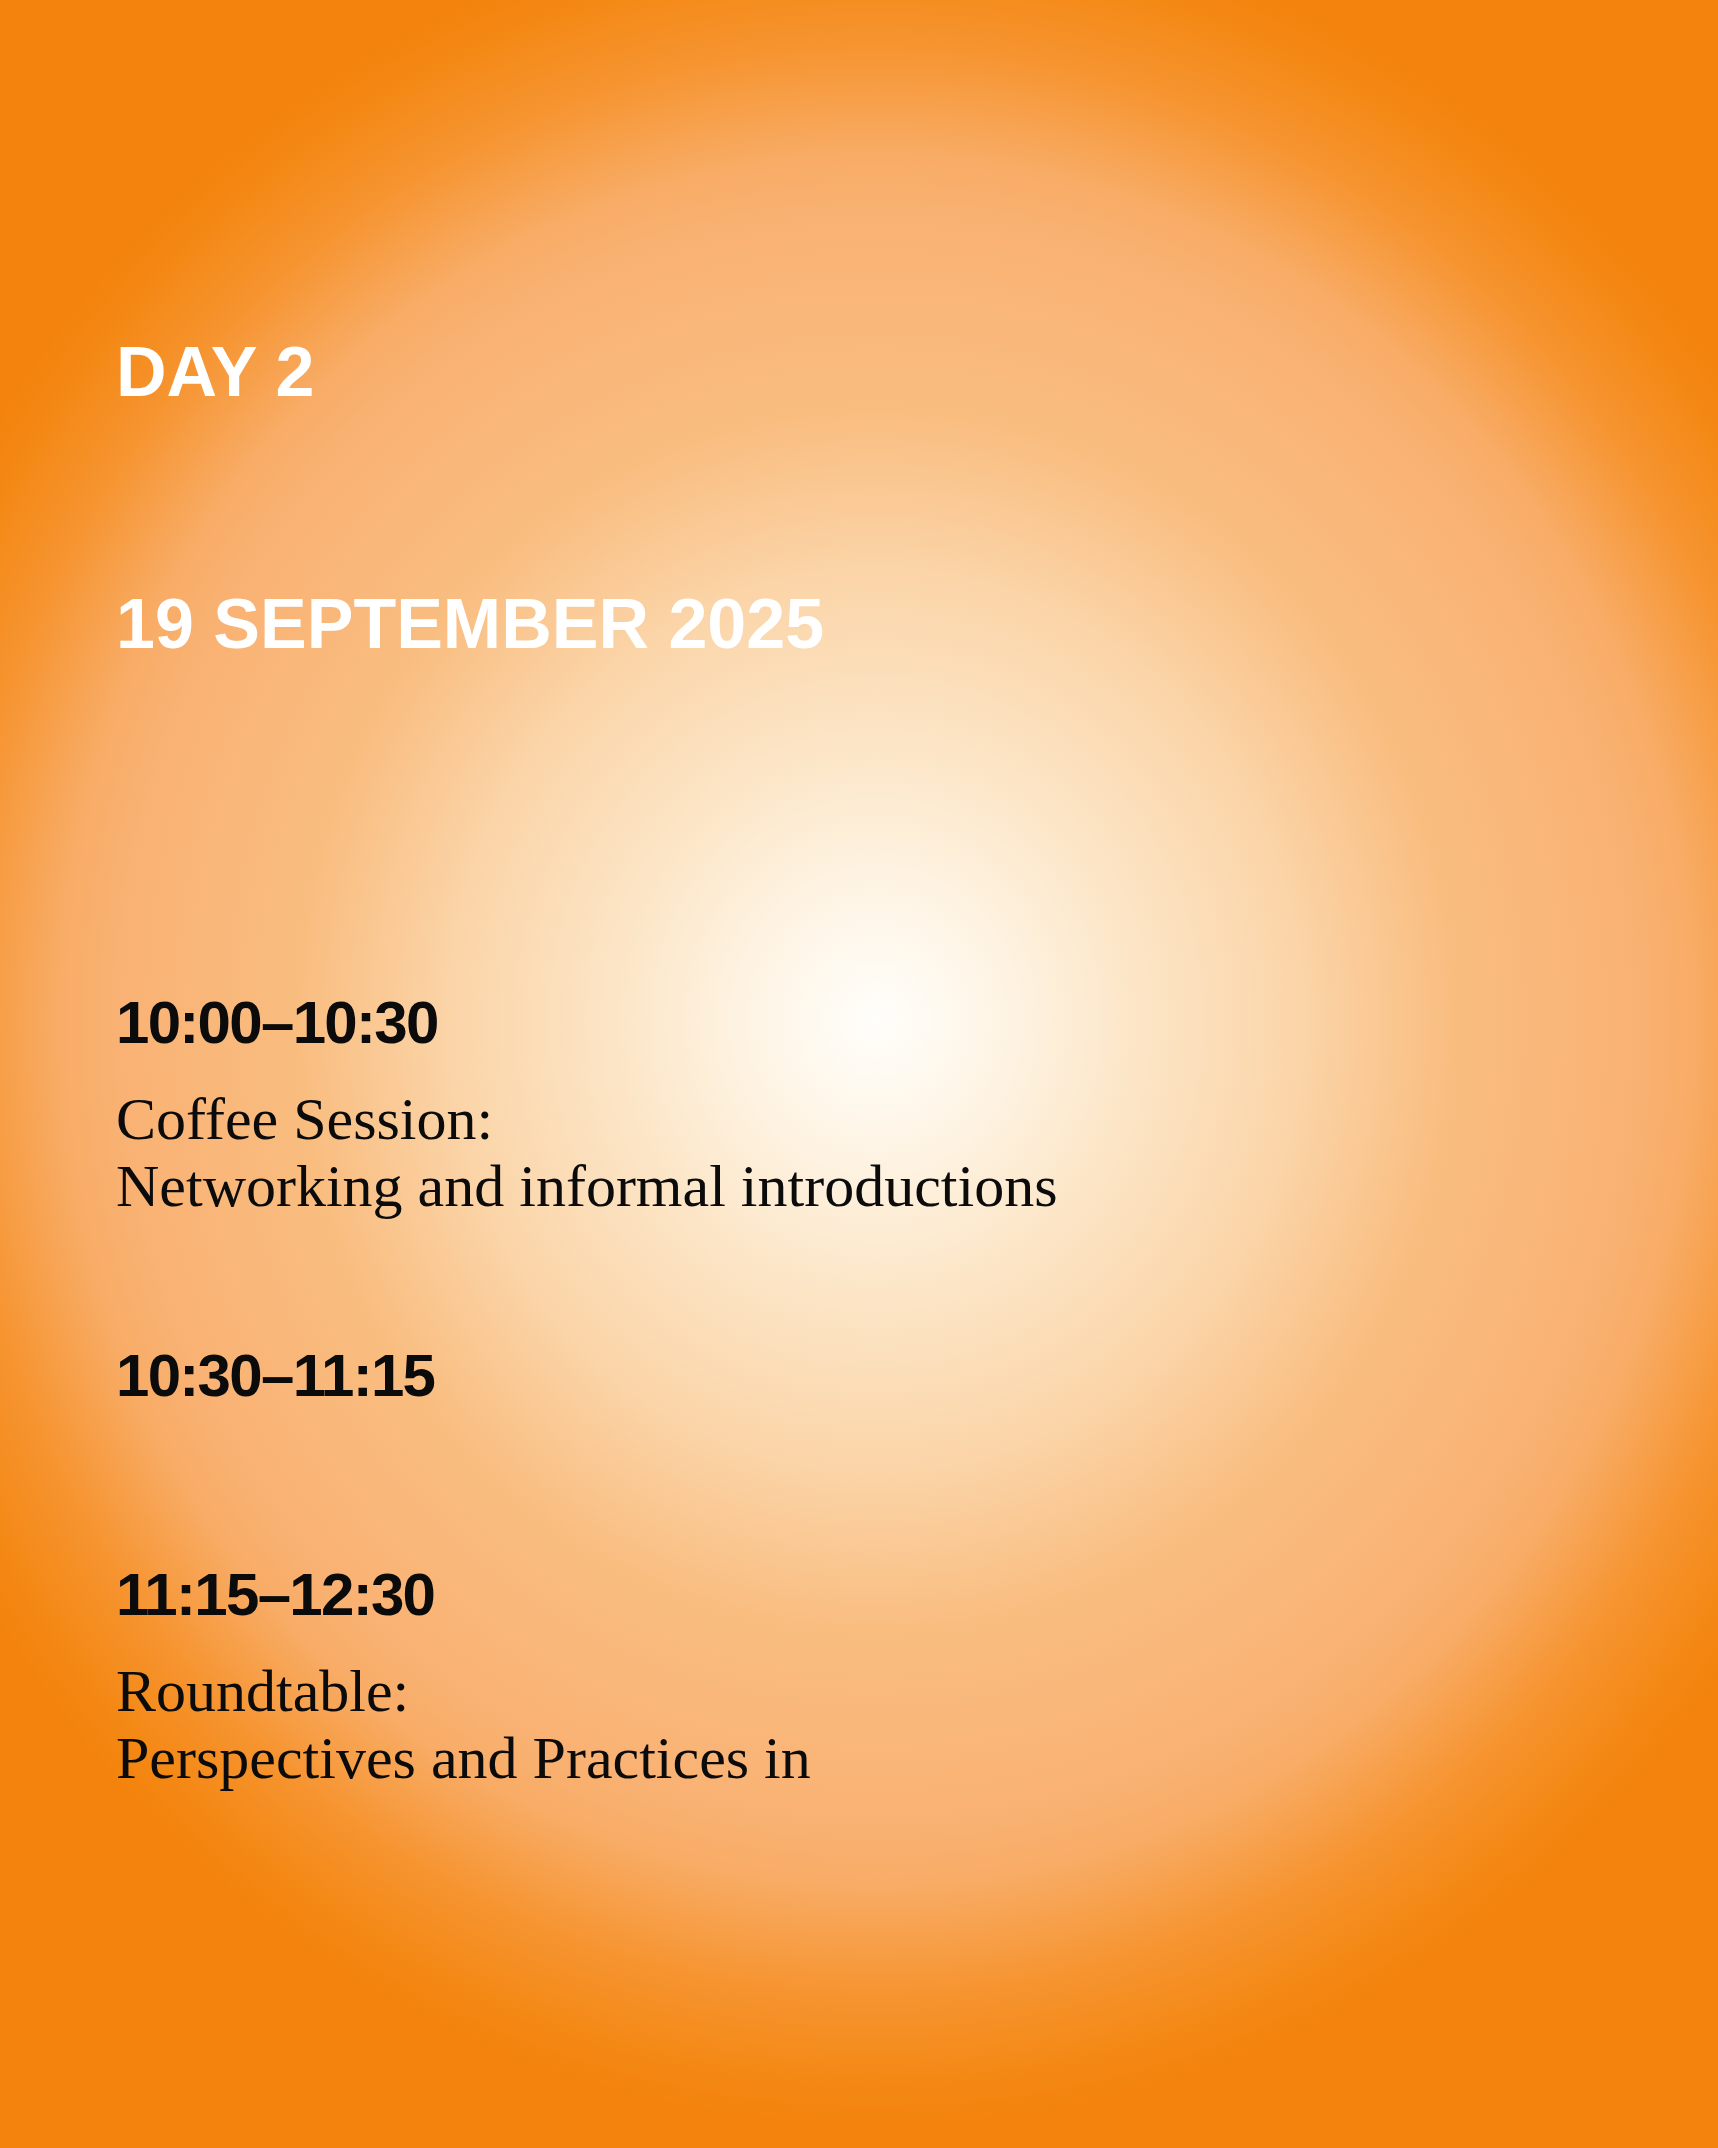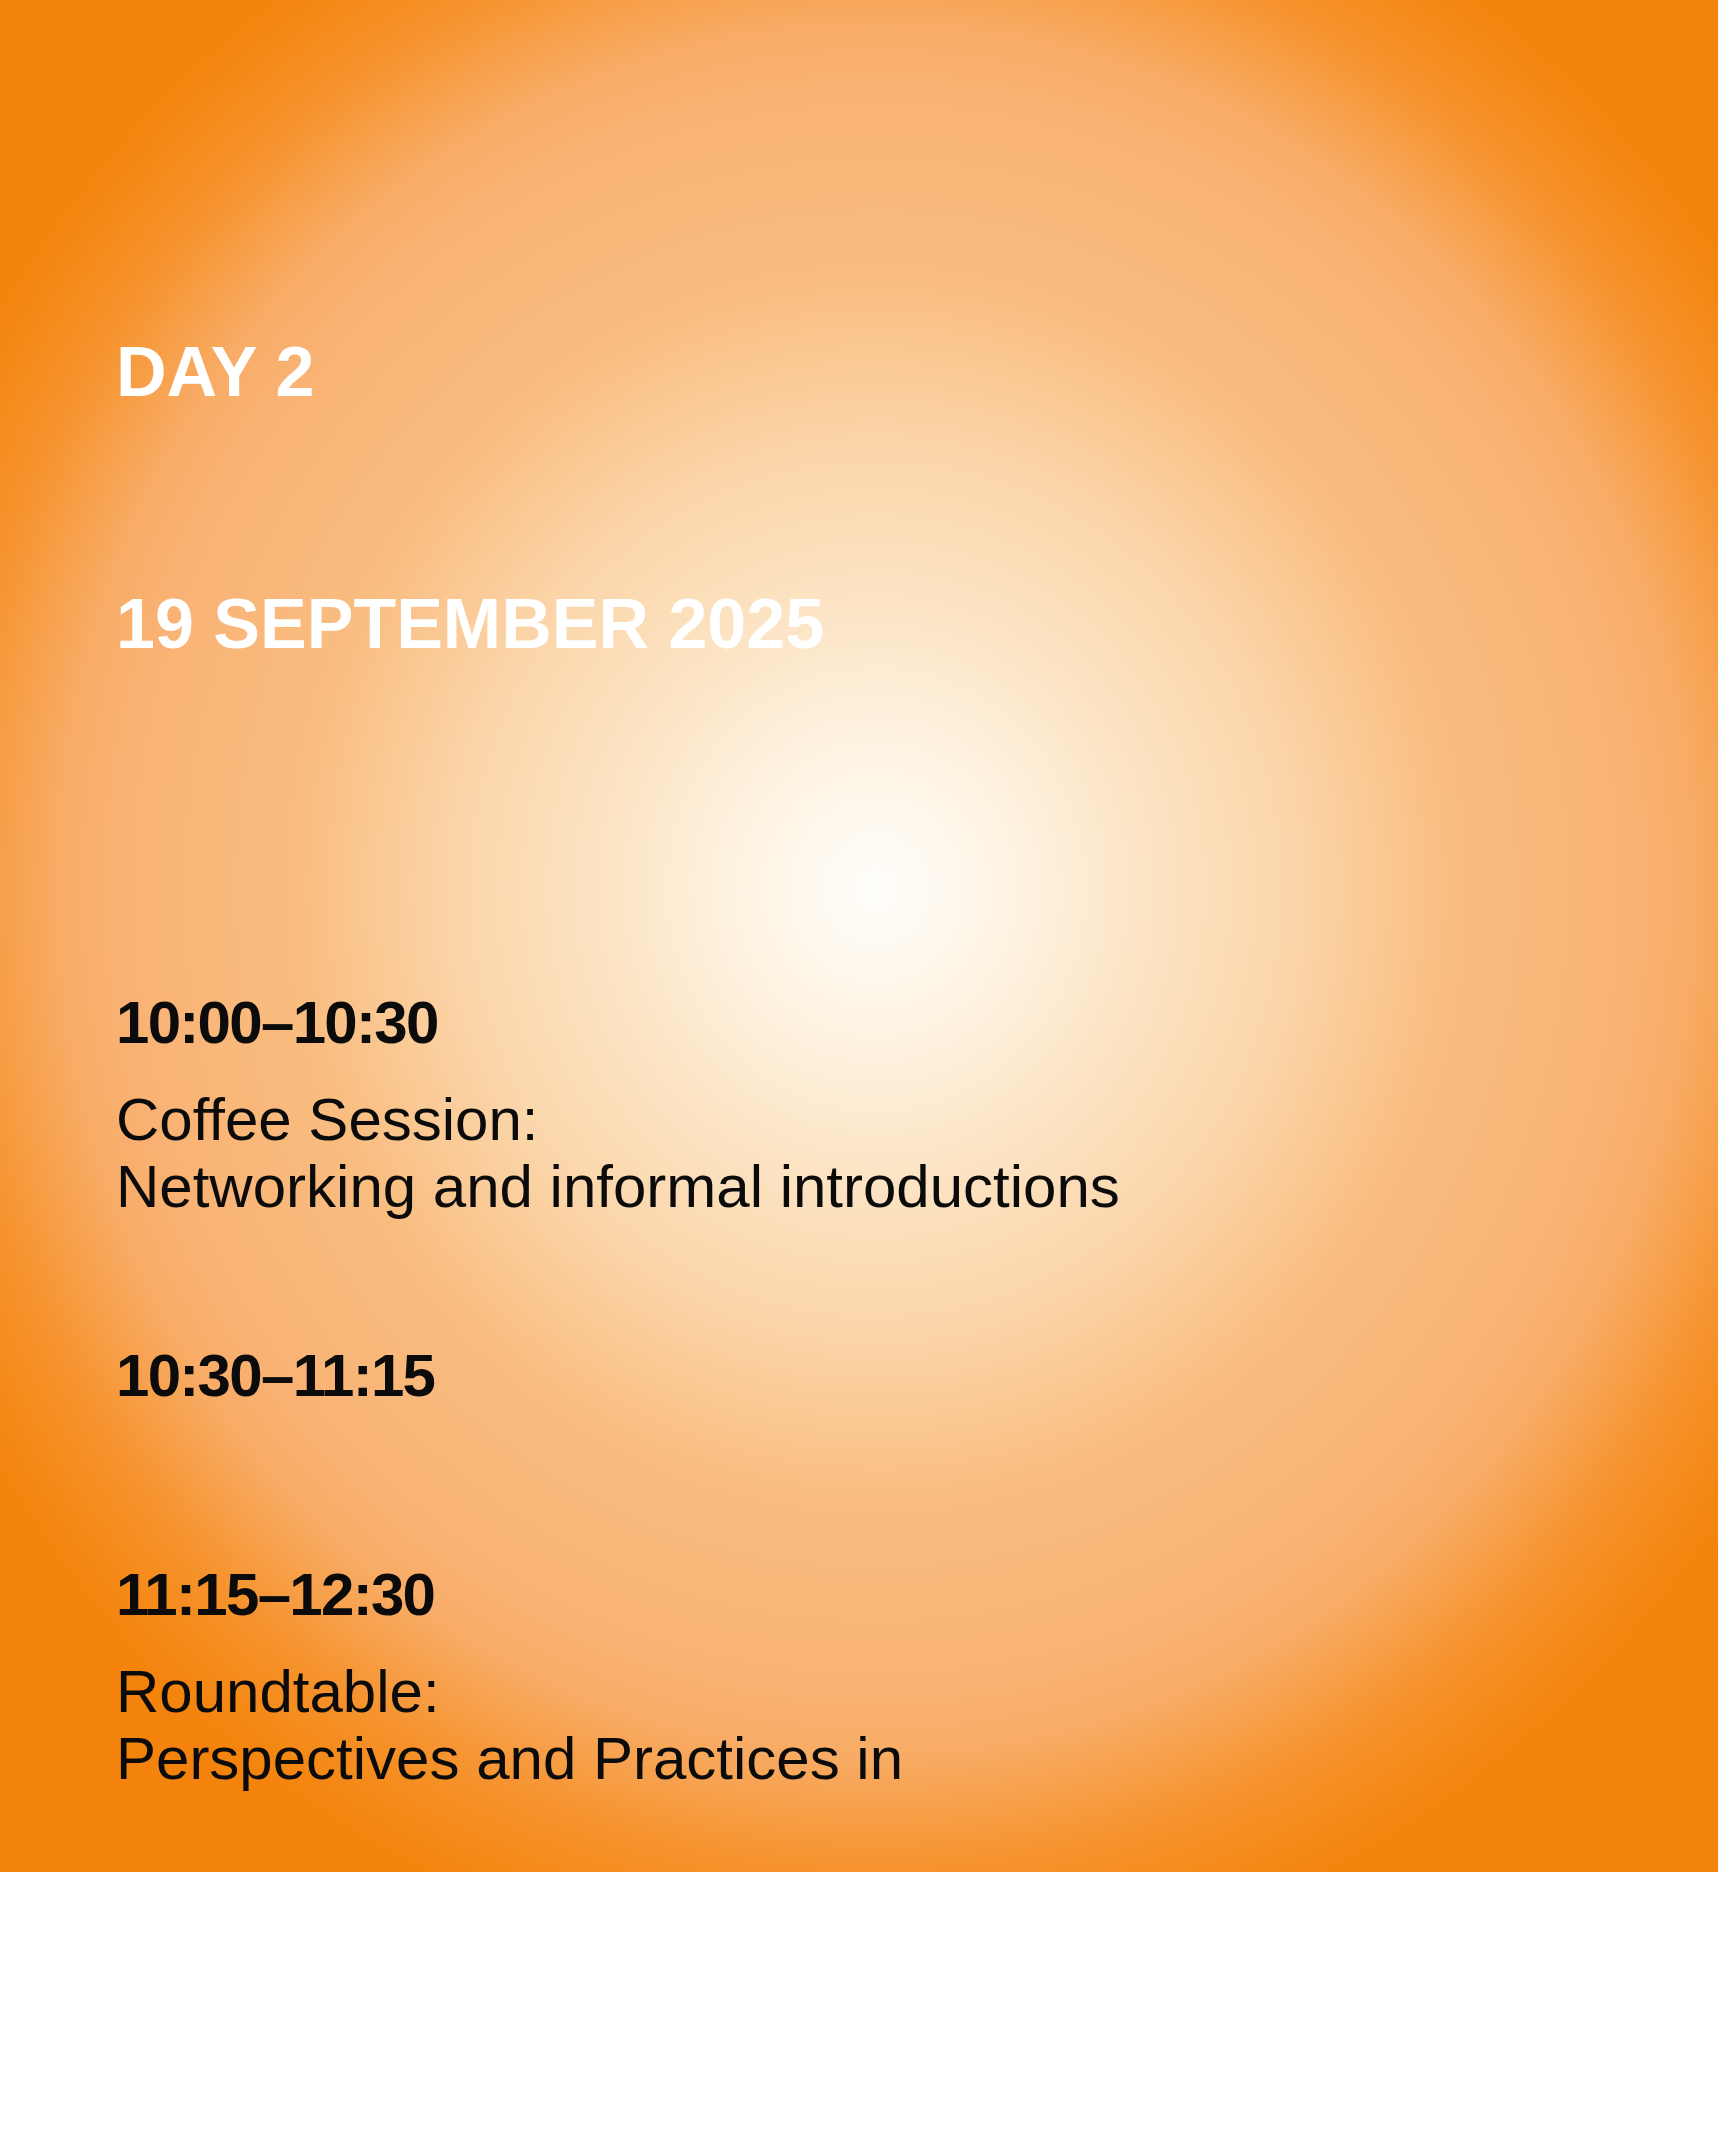--- a/index.html
+++ b/index.html
@@ -2,21 +2,21 @@
 <html style="font-size:13.4px"><head>
 <meta charset="utf-8">
 <style>
   html, body {
     margin: 0;
     padding: 0;
   }
   .poster {
     position: relative;
     width: 1718px;
-    height: 1872px;
+    height: 2148px;
     overflow: hidden;
     background-color: #F3830C;
     background-image: radial-gradient(ellipse 1049px 1108px at 51% 47.5%,
       #FFFEFB 0%,
       #FEF4E4 12%,
       #FCE5C6 25%,
       #FBD5A9 40%,
       #F9BD80 55%,
       #F9B274 72%,
       #F8AC66 78%,
@@ -52,20 +52,21 @@
     font-size: 60px;
     line-height: 67px;
     font-weight: 700;
     letter-spacing: -1.7px;
   }
   .title-line {
     font-size: 60px;
     line-height: 67px;
     font-weight: 400;
     letter-spacing: 0px;
+    font-family: Liberation Serif, serif;
   }
 </style>
 </head>
 <body>
 
 <div class="poster">
   <div class="content">
 
     <header class="header">
       <div class="header-line">DAY 2</div>

